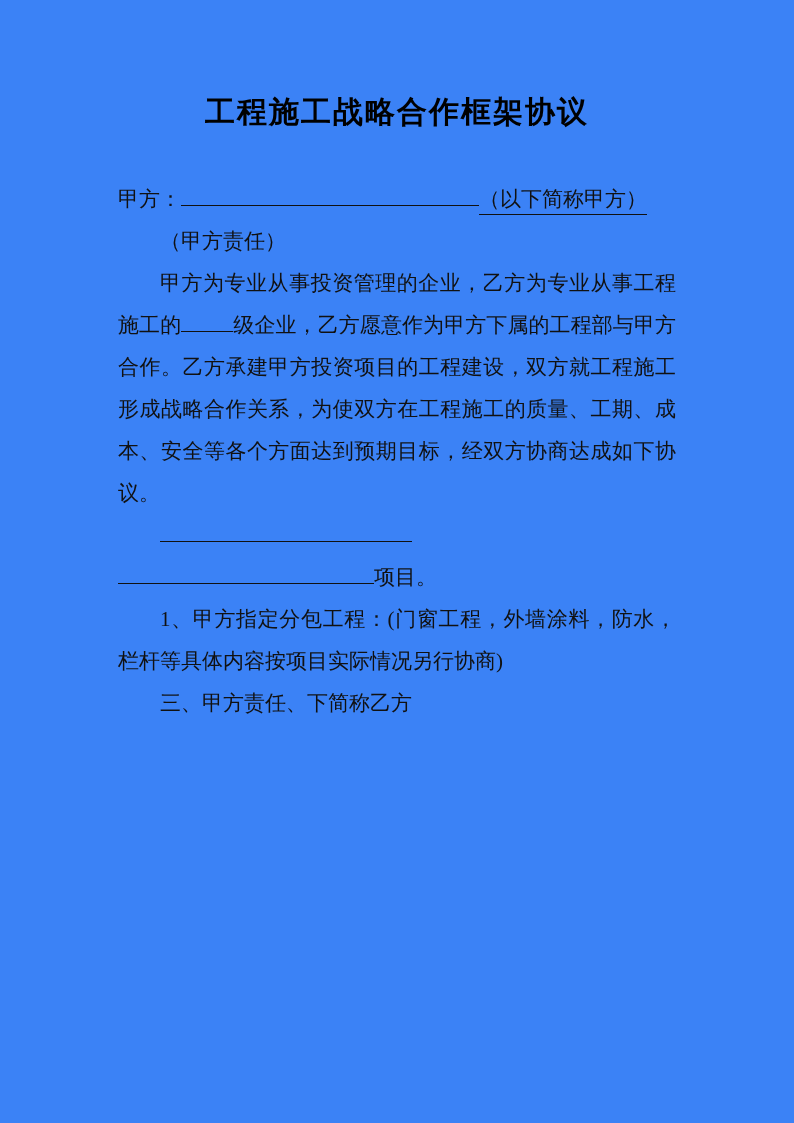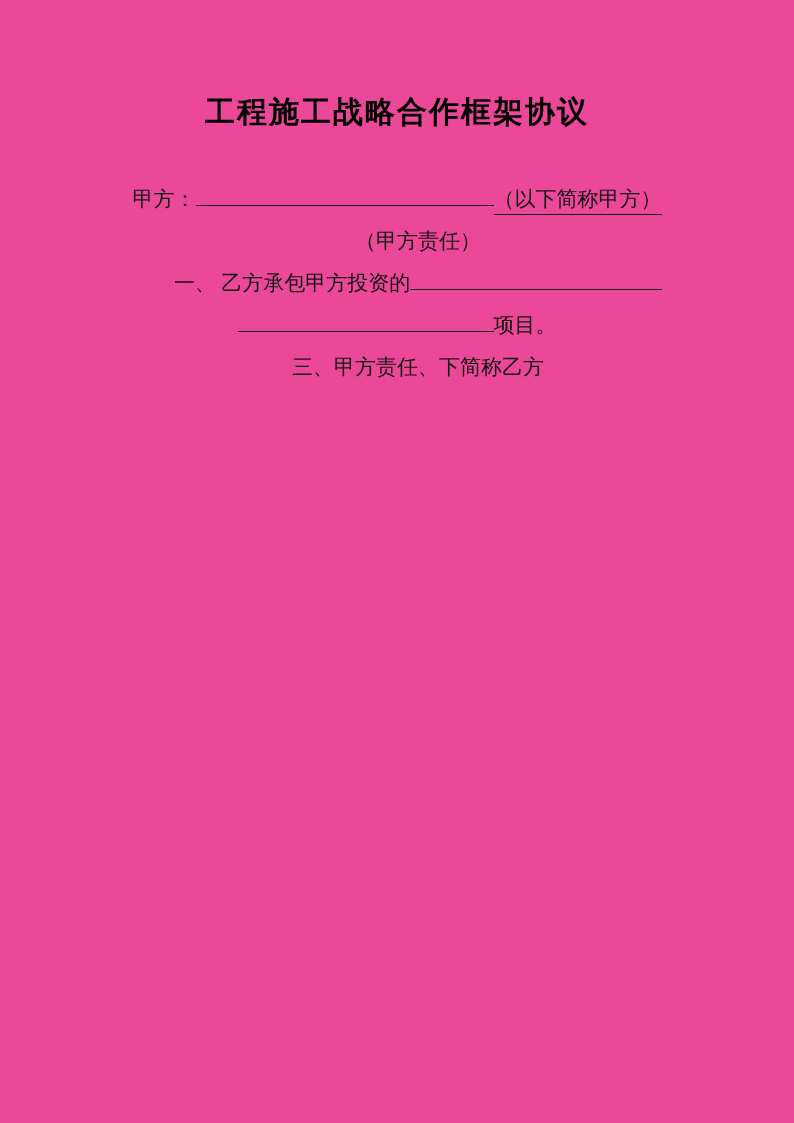--- a/index.html
+++ b/index.html
@@ -7,40 +7,39 @@
     padding: 0;
     background: #ffffff;
   }
   .page {
     position: relative;
     width: 794px;
     height: 1123px;
     box-sizing: border-box;
     margin: 0 auto;
     padding: 92px 118px 20px 118px;
-    background: #ec4899;
+    background: #3b82f6;
     color: #111111;
     font-family: "Liberation Serif", "DejaVu Serif", serif;
     font-size: 21px;
     line-height: 42px;
     overflow: hidden;
   }
   h1.doc-title {
     margin: 0 0 46px 0;
     text-align: center;
     font-size: 30px;
     line-height: 40px;
     font-weight: 700;
     letter-spacing: 2px;
     color: #000000;
   }
   p, .row {
     margin: 0;
     padding: 0;
-    text-align: center;
   }
   .indent {
     text-indent: 2em;
   }
   .just {
     text-align: justify;
     text-justify: inter-ideograph;
   }
   .blank {
     display: inline-block;
@@ -66,24 +65,28 @@
 
   <h1 class="doc-title">工程施工战略合作框架协议</h1>
 
   <div class="row">
     <span>甲方：</span><span class="blank blank-party-a"></span><span class="underlined">（以下简称甲方）</span>
   </div>
 
 
   <p class="indent">（甲方责任）</p>
 
+  <p class="indent just">
+    <span>甲方为专业从事投资管理的企业，乙方为专业从事工程施工的</span><span class="blank blank-grade"></span><span>级企业，乙方愿意作为甲方下属的工程部与甲方合作。乙方承建甲方投资项目的工程建设，双方就工程施工形成战略合作关系，为使双方在工程施工的质量、工期、成本、安全等各个方面达到预期目标，经双方协商达成如下协议。</span>
+  </p>
 
   <p class="indent">
-    <span>一、 乙方承包甲方投资的</span><span class="blank blank-fill-1"></span><br>
+    <span class="blank blank-fill-1"></span><br>
     <span class="blank blank-fill-2"></span><span>项目。</span>
   </p>
 
 
+  <p class="indent just">1、甲方指定分包工程：(门窗工程，外墙涂料，防水，栏杆等具体内容按项目实际情况另行协商)</p>
 
 
   <p class="indent">三、甲方责任、下简称乙方</p>
 
 </div>
 
 </body></html>

